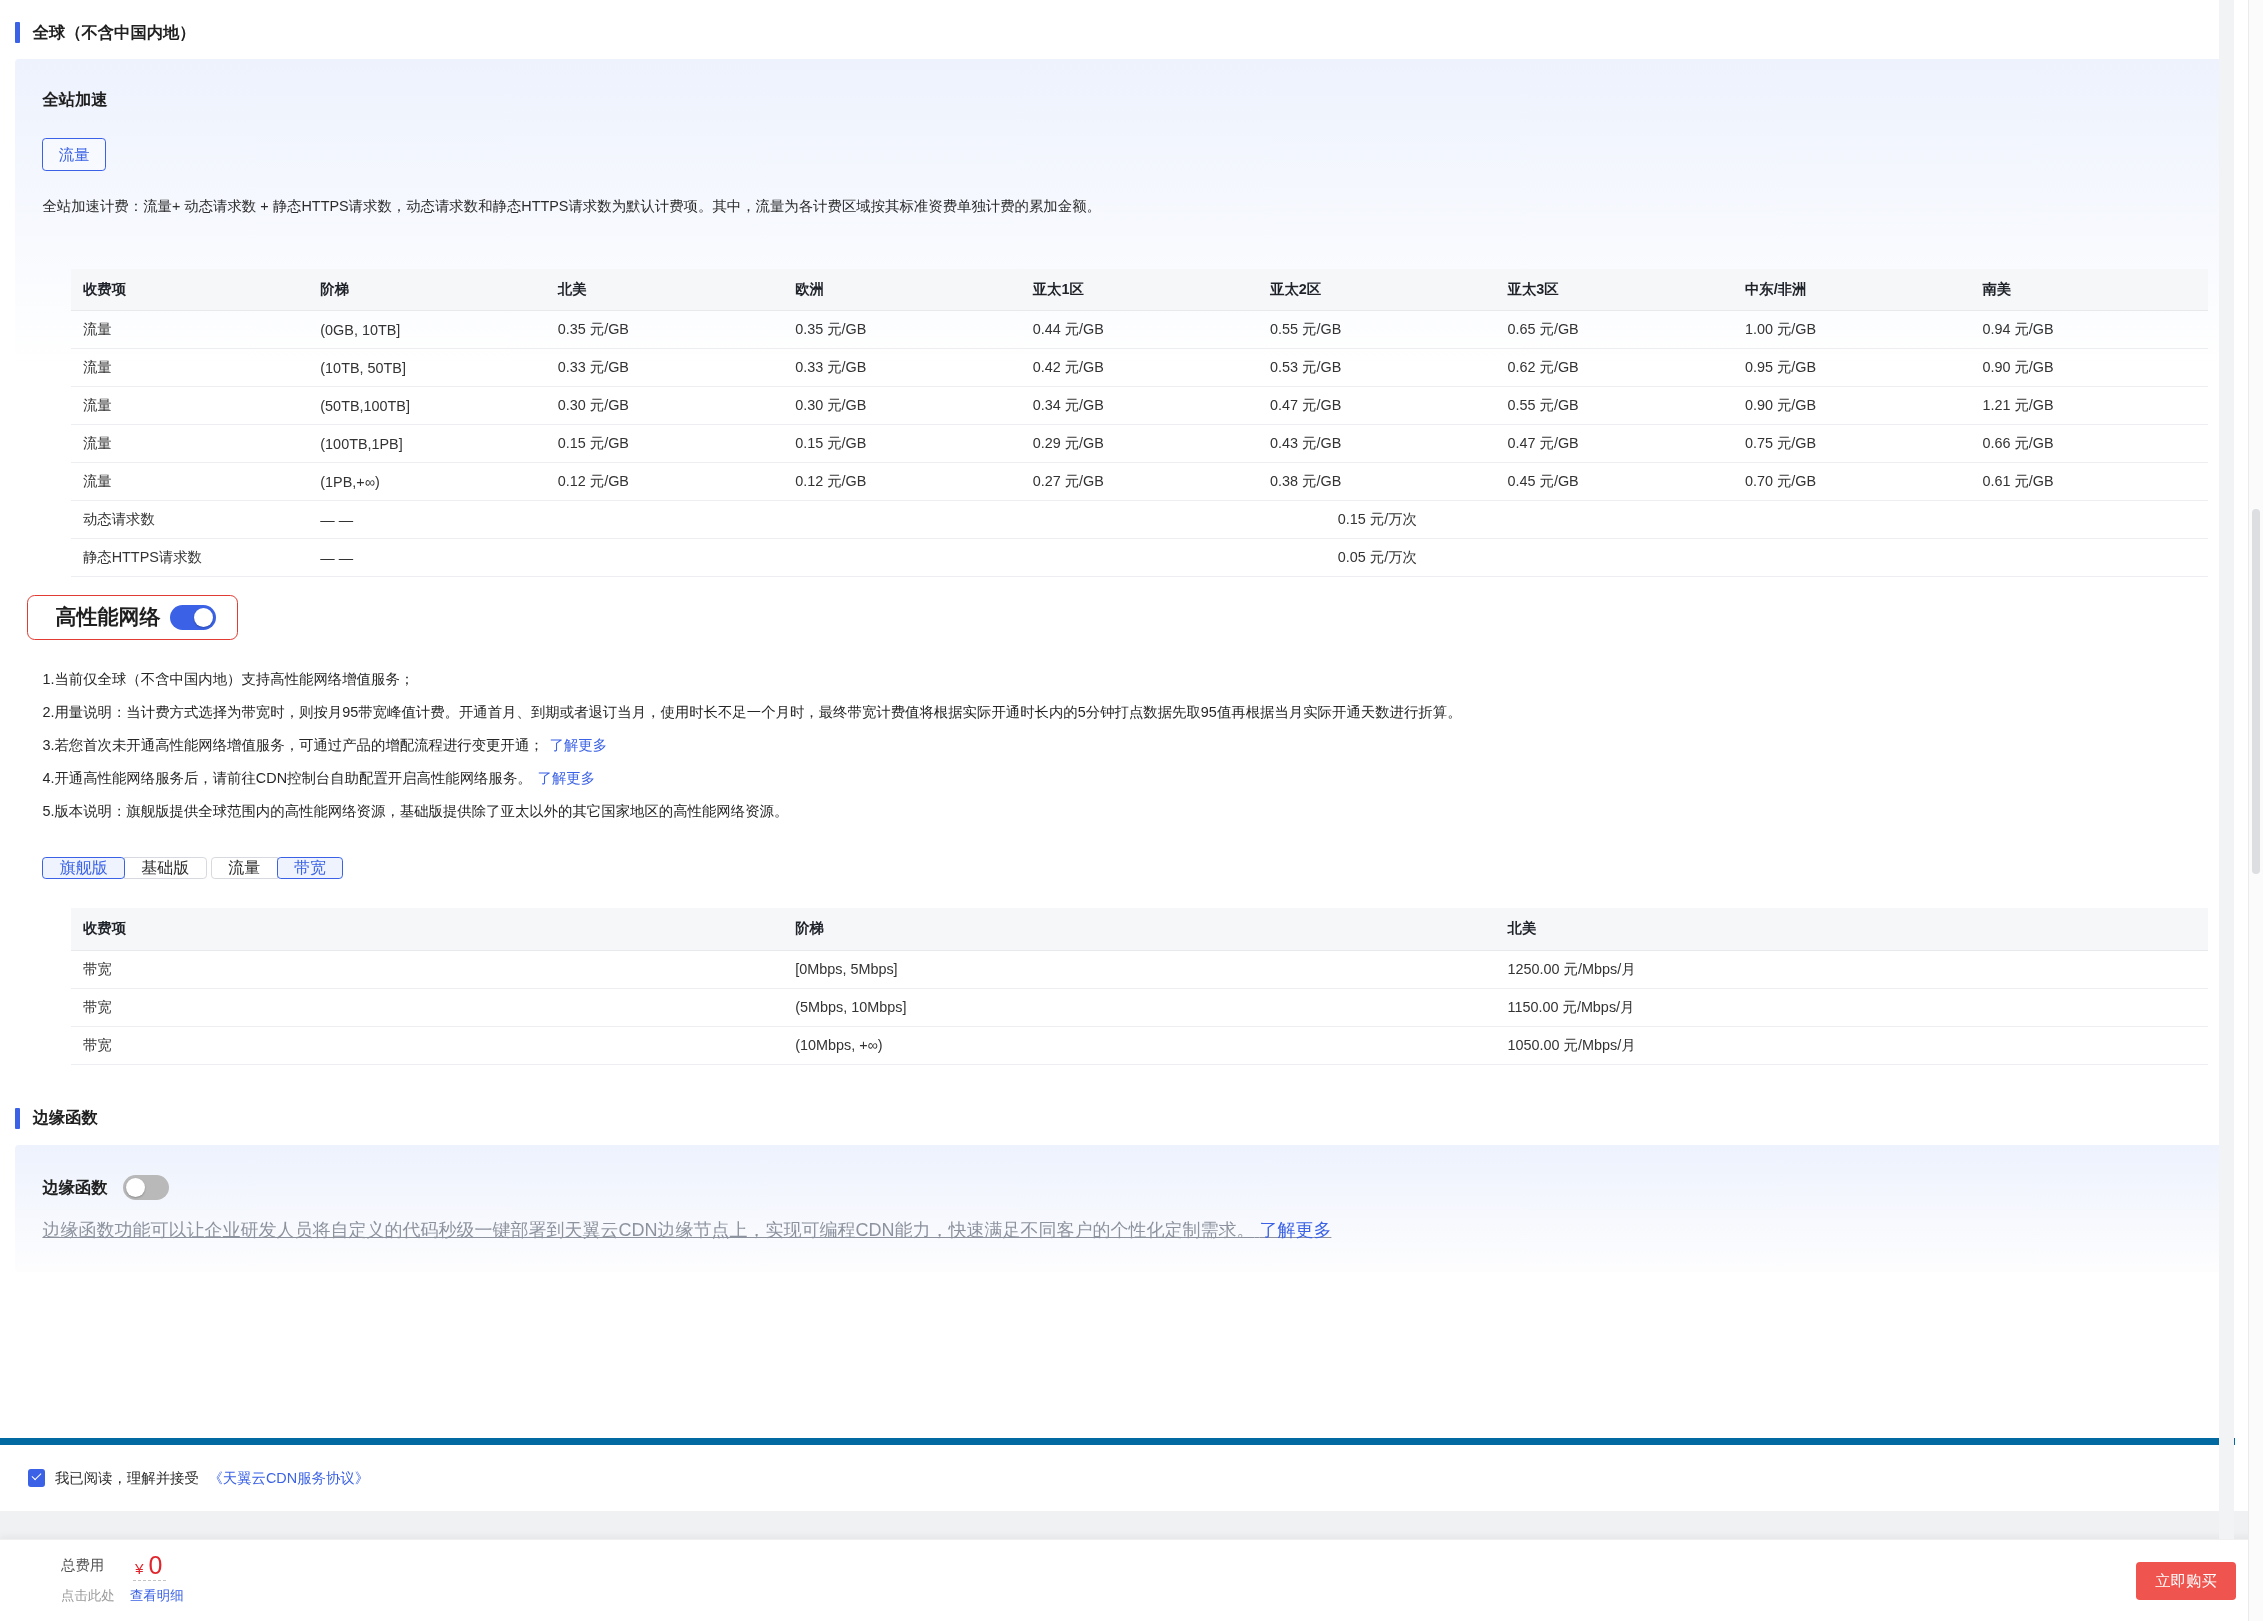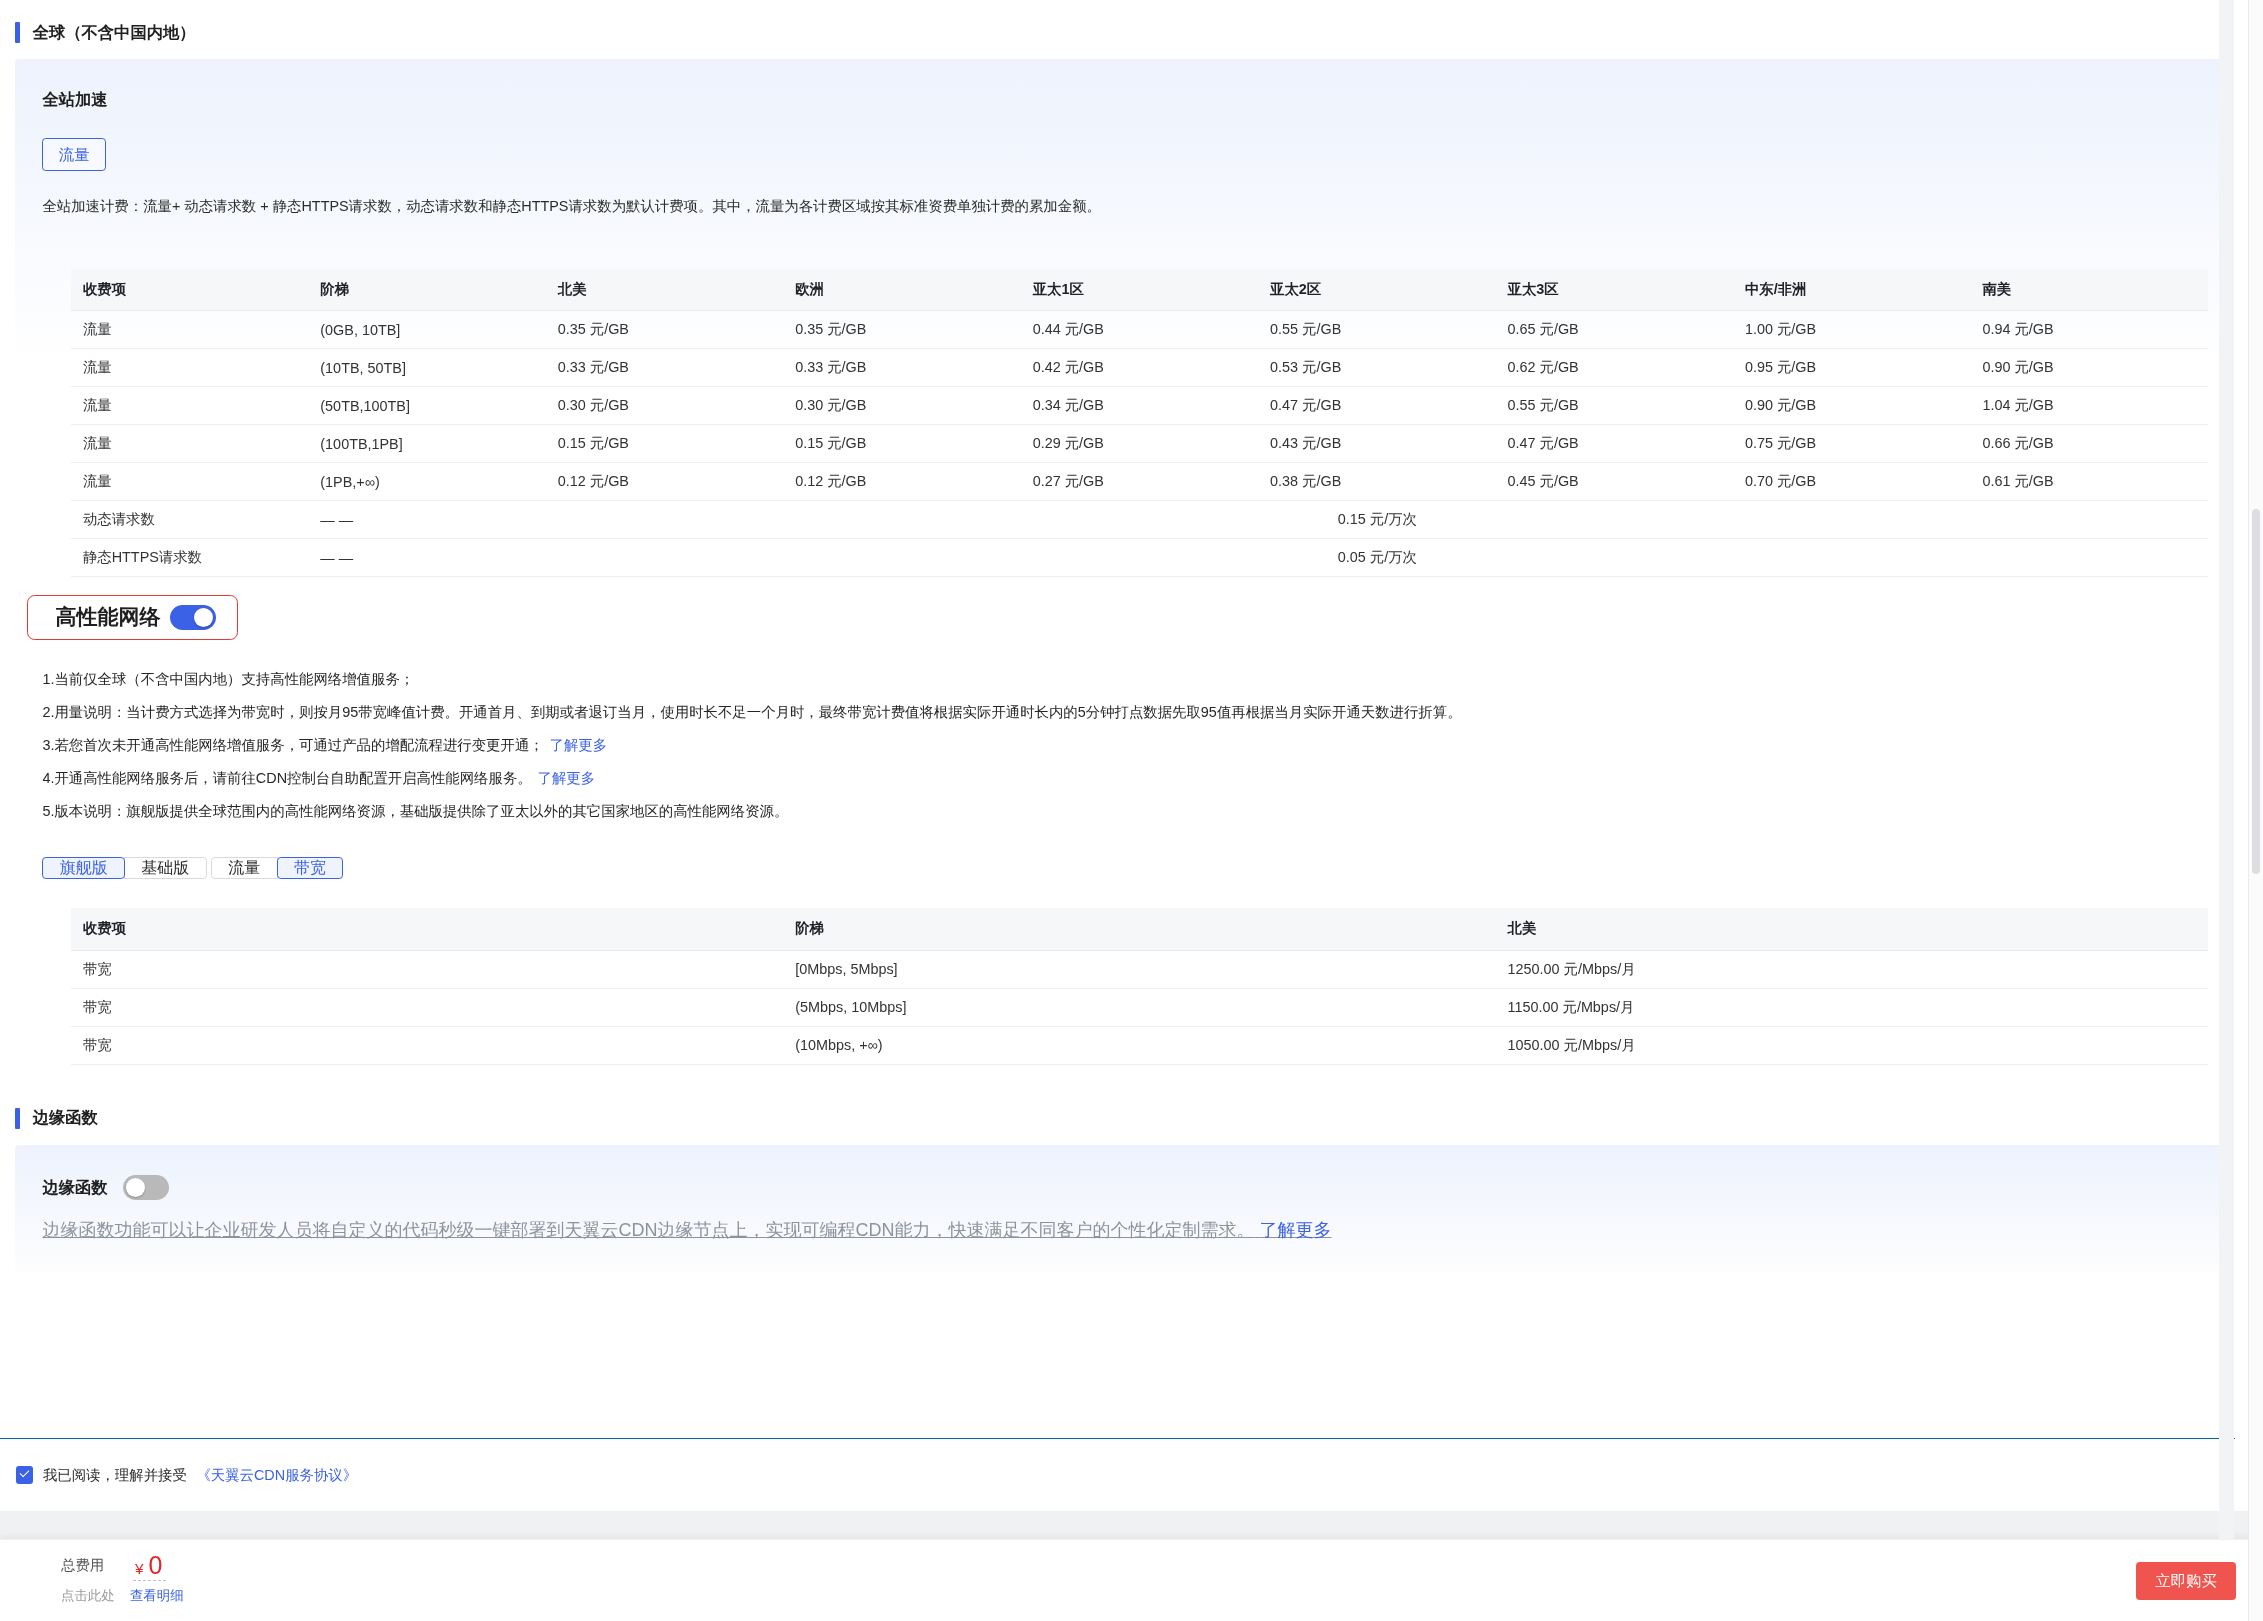--- a/index.html
+++ b/index.html
@@ -91,22 +91,22 @@
 
   
   .card.edge { background: linear-gradient(to bottom, #edf2fd 0px, #fdfdfe 125px); padding-bottom: 31px; }
   .edge-row { display: flex; align-items: center; gap: 15.4px; height: 27px; }
   .edge-row .edge-label { font-size: 16.3px; font-weight: bold; color: #1f1f1f; }
   .edge-desc { margin-top: 19px; font-size: 18px; line-height: 21px; color: #8d939e; text-decoration: underline; }
 
   
   .agreement {
     position: absolute; left: 0; top: 1438px; width: 2235px; height: 73px;
-    background: #fff; border-top: 1px solid #0369a1;
-    display: flex; align-items: center; padding-left: 16px; gap: 9.6px;
+    background: #fff; border-top: 7px solid #0369a1;
+    display: flex; align-items: center; padding-left: 28px; gap: 9.6px;
   }
   .checkbox {
     width: 17.3px; height: 17.3px; border-radius: 2.9px; background: #3b62e6;
     position: relative; cursor: pointer; flex: none;
   }
   .checkbox .tick {
     position: absolute; left: 3.8px; top: 3.8px; width: 8.6px; height: 4.8px;
     border-left: 1.9px solid #fff; border-bottom: 1.9px solid #fff;
     transform: rotate(-45deg);
   }
@@ -199,21 +199,21 @@
           </tr>
           <tr>
             <td>流量</td>
             <td>(50TB,100TB]</td>
             <td>0.30 元/GB</td>
             <td>0.30 元/GB</td>
             <td>0.34 元/GB</td>
             <td>0.47 元/GB</td>
             <td>0.55 元/GB</td>
             <td>0.90 元/GB</td>
-            <td>1.04 元/GB</td>
+            <td>1.21 元/GB</td>
           </tr>
           <tr>
             <td>流量</td>
             <td>(100TB,1PB]</td>
             <td>0.15 元/GB</td>
             <td>0.15 元/GB</td>
             <td>0.29 元/GB</td>
             <td>0.43 元/GB</td>
             <td>0.47 元/GB</td>
             <td>0.75 元/GB</td>

